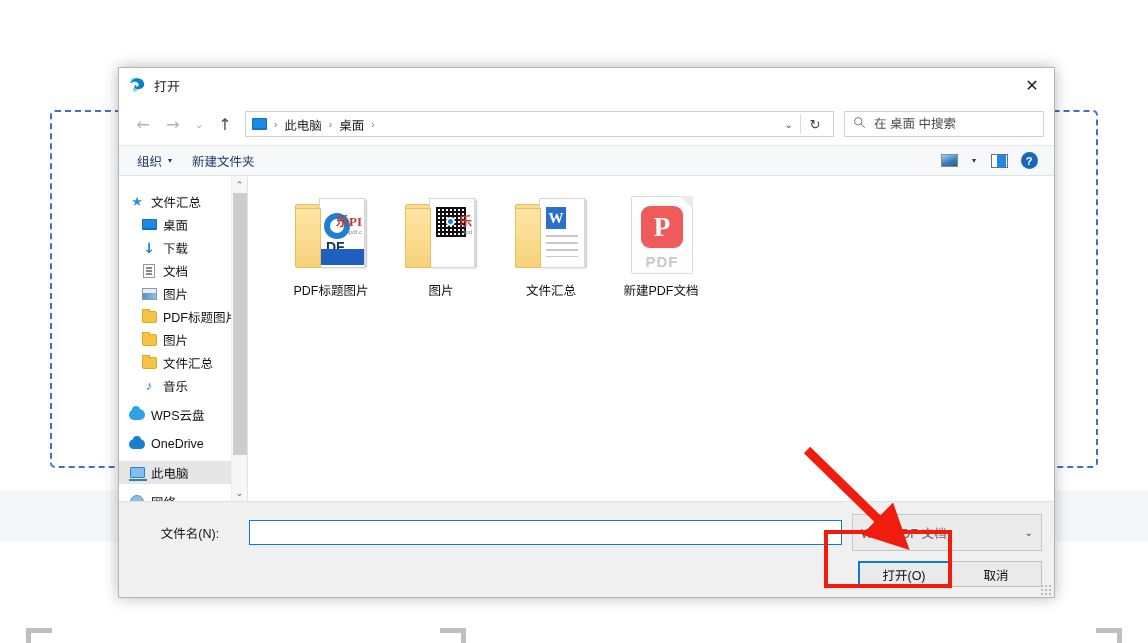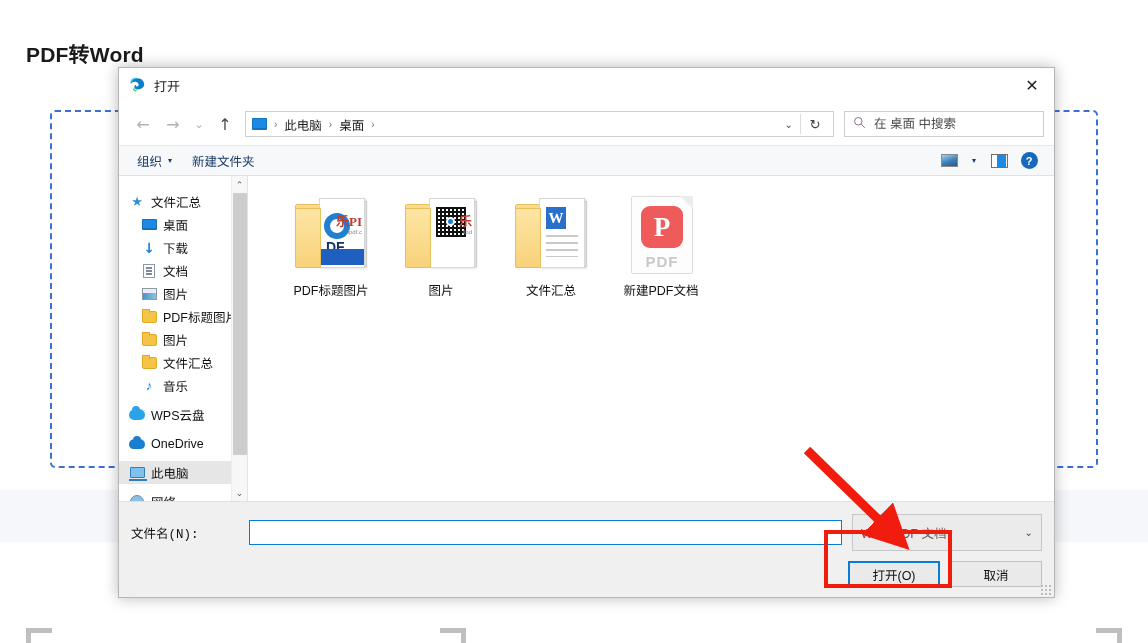--- a/index.html
+++ b/index.html
@@ -344,39 +344,39 @@
   
   #dlg-footer {
     flex: none;
     border-top: 1px solid #e0e0e0;
     background: #f0f0f0;
     padding: 12px 12px 10px 12px;
     position: relative;
   }
   #row-filename { display:flex; align-items:center; }
   #lbl-filename {
-    width: 118px; text-align: left; 
-    font-size: 12.5px; color: #111; font-family: Liberation Mono, monospace;
+    width: 118px; text-align: center; 
+    font-size: 12.5px; color: #111;
   }
   #input-filename {
     flex: 1; height: 25px;
     border: 1px solid #0a7cd4; background:#fff;
     padding: 0 7px; font-size:12.5px; color:#111;
     outline:none; font-family:inherit;
   }
   #select-filetype {
     width: 190px; height: 37px; margin-left: 10px;
     border: 1px solid #c6c6c6; background:#ebebeb;
     display:flex; align-items:center; padding: 0 8px;
     font-size:12.5px; color:#5e5e5e; cursor:pointer;
   }
   #select-filetype .caret { margin-left:auto; font-size:10px; color:#444; }
 
   #row-buttons {
-    display:flex; justify-content:flex-end; gap:10px;
+    display:flex; justify-content:flex-end; 
     margin-top: 10px; padding-right: 0px;
   }
   .dlg-btn {
     width: 92px; height: 26px;
     font-size: 12.5px; color:#111;
     display:flex; align-items:center; justify-content:center;
     cursor:pointer; font-family:inherit;
   }
   #btn-open {
     background:#eaeaea; border:2px solid #0a7cd4;
@@ -401,21 +401,20 @@
   #annot-arrow {
     position: absolute; left: 795px; top: 440px;
     width: 120px; height: 110px;
     pointer-events: none;
   }
 </style>
 </head>
 <body>
 
 <div id="bg-page">
-  <div id="bg-title">PDF转Word</div>
   <div id="bg-card"></div>
   <div id="bg-dropzone"></div>
   <div id="bg-strip"></div>
   <div id="bg-subtitle">上传您的PDF文件,转换为Word</div>
   <div class="corner-bracket" id="corner-left"></div>
   <div class="corner-bracket" id="corner-mid"></div>
   <div class="corner-bracket" id="corner-right"></div>
 </div>
 
 <div id="dialog">

